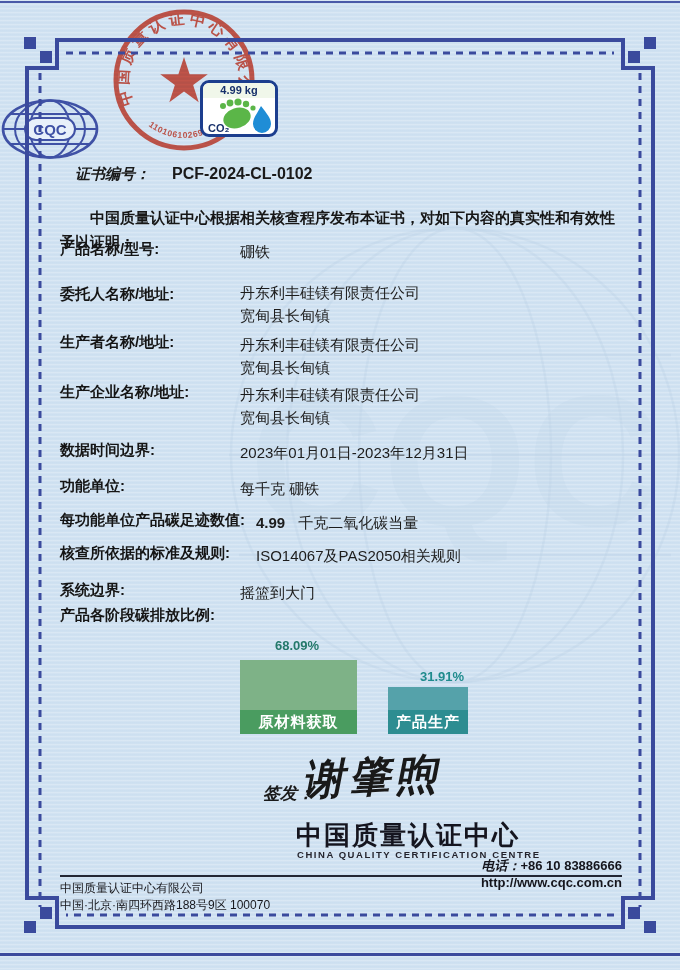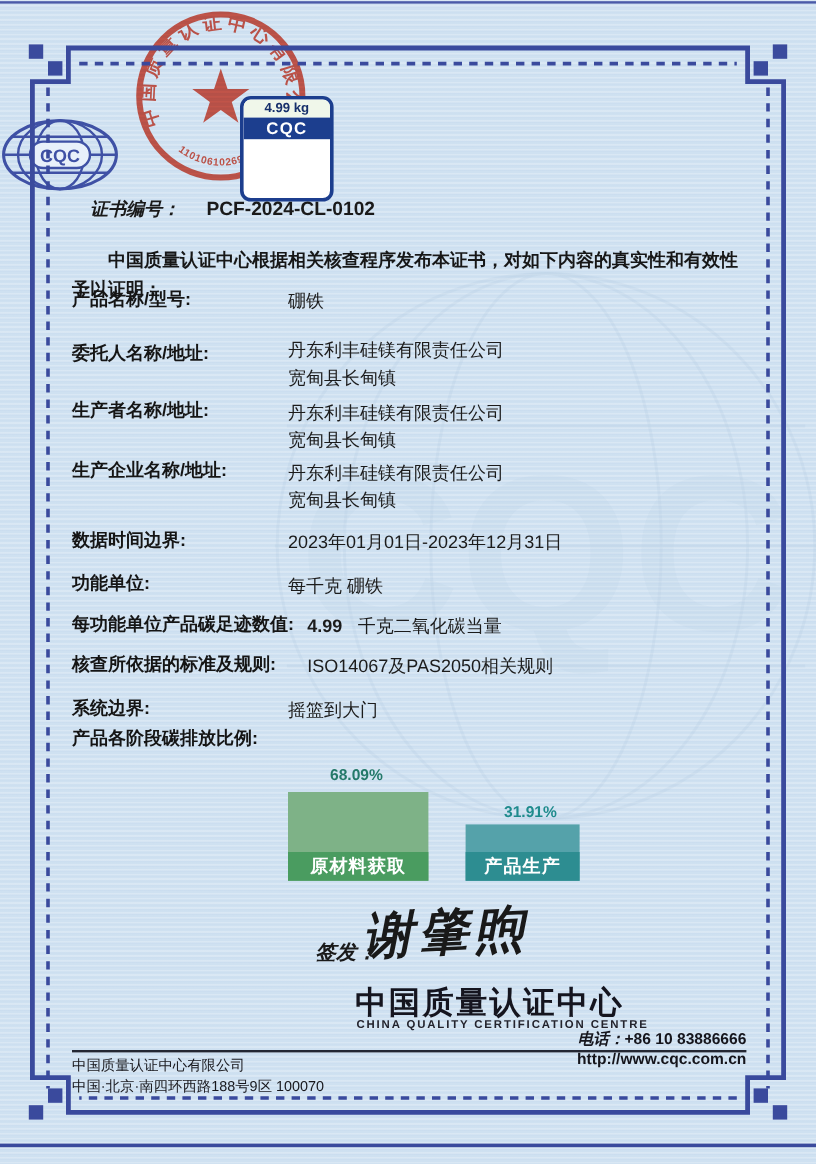--- a/index.html
+++ b/index.html
@@ -19,21 +19,21 @@
   svg text{font-family:"Liberation Sans","DejaVu Sans",sans-serif;}
 
   
   .frame{position:absolute;left:0;top:0;z-index:1;pointer-events:none;}
 
   
   .watermark{position:absolute;left:225px;top:225px;z-index:0;opacity:.34;pointer-events:none;}
 
   
   .cqc-badge{
-    left:200px;top:80px;width:78px;height:88px;z-index:3;
+    left:200px;top:80px;width:78px;height:57px;z-index:3;
     border:3px solid #1c3e8e;border-radius:9px;background:#fff;
     overflow:hidden;box-sizing:border-box;
   }
   .cqc-badge .kg{height:15px;background:#f0f7ea;color:#17306b;font-weight:bold;
     font-size:11px;text-align:center;line-height:15px;}
   .cqc-badge .mid{position:relative;height:37px;}
   .cqc-badge .co2{position:absolute;left:5px;bottom:1px;font-size:11px;font-weight:bold;color:#17306b;}
   .cqc-badge .bottom{height:18px;background:#1c3e8e;color:#fff;font-weight:bold;
     font-size:14px;text-align:center;line-height:18px;letter-spacing:1px;}
 
@@ -54,21 +54,21 @@
   .fvals{position:absolute;left:180px;top:0;font-size:15px;color:#1c1c1c;line-height:23px;white-space:nowrap;}
   .fv-bold{font-weight:bold;margin-right:13px;}
 
   
   .chart{left:0;top:0;width:680px;height:970px;z-index:3;pointer-events:none;}
   .pct{position:absolute;font-size:13px;font-weight:bold;}
   .pct1{left:275px;top:638px;}
   .pct2{left:420px;top:669px;}
   .bar{position:absolute;display:flex;flex-direction:column;justify-content:flex-end;}
   .bar1{left:240px;top:660px;width:117px;}
-  .bar2{left:388px;top:687px;width:95px;}
+  .bar2{left:388px;top:687px;width:80px;}
   .band{height:24px;color:#fff;font-weight:bold;font-size:15px;letter-spacing:1px;
     display:flex;align-items:center;justify-content:center;}
 
   
   .sign-label{left:263px;top:782px;font-size:17px;z-index:4;}
   .signature{left:302px;top:749px;font-size:42px;font-weight:bold;font-style:italic;
     font-family:"Liberation Serif","DejaVu Serif",serif;transform:rotate(-3deg);
     letter-spacing:4px;color:#191919;z-index:4;}
 
   
@@ -122,20 +122,34 @@
       <line x1="14" y1="130" x2="446" y2="130"></line>
       <line x1="4" y1="230" x2="456" y2="230"></line>
       <line x1="14" y1="330" x2="446" y2="330"></line>
     </g>
     <text x="230" y="300" text-anchor="middle" font-size="185" font-weight="bold" fill="#a9c2db" fill-opacity=".35">CQC</text>
   </svg>
 
   
   <div class="abs cqc-badge">
     <div class="kg">4.99 kg</div>
+    <div class="mid">
+      <svg width="78" height="37" viewBox="0 0 78 37">
+        <g fill="#5bb648">
+          <ellipse cx="34" cy="20" rx="14" ry="10" transform="rotate(-18 34 20)"></ellipse>
+          <circle cx="20" cy="8" r="3"></circle>
+            <circle cx="27" cy="5" r="3.4"></circle>
+          <circle cx="35" cy="4" r="3.6"></circle>
+            <circle cx="43" cy="6" r="3.2"></circle>
+            <circle cx="50" cy="10" r="2.6"></circle>
+        </g>
+        <path d="M58,8 C64,16 68,20 68,26 a9,9 0 0 1 -18,0 C50,20 54,16 58,8 Z" fill="#1f8dd6"></path>
+      </svg>
+      <span class="co2">CO₂</span>
+    </div>
     <div class="bottom">CQC</div>
   </div>
 
 
   
   <div class="abs certno">
     <span class="kai">证书编号：</span><span class="num">PCF-2024-CL-0102</span>
   </div>
 
   <div class="abs statement">中国质量认证中心根据相关核查程序发布本证书，对如下内容的真实性和有效性予以证明：</div>

